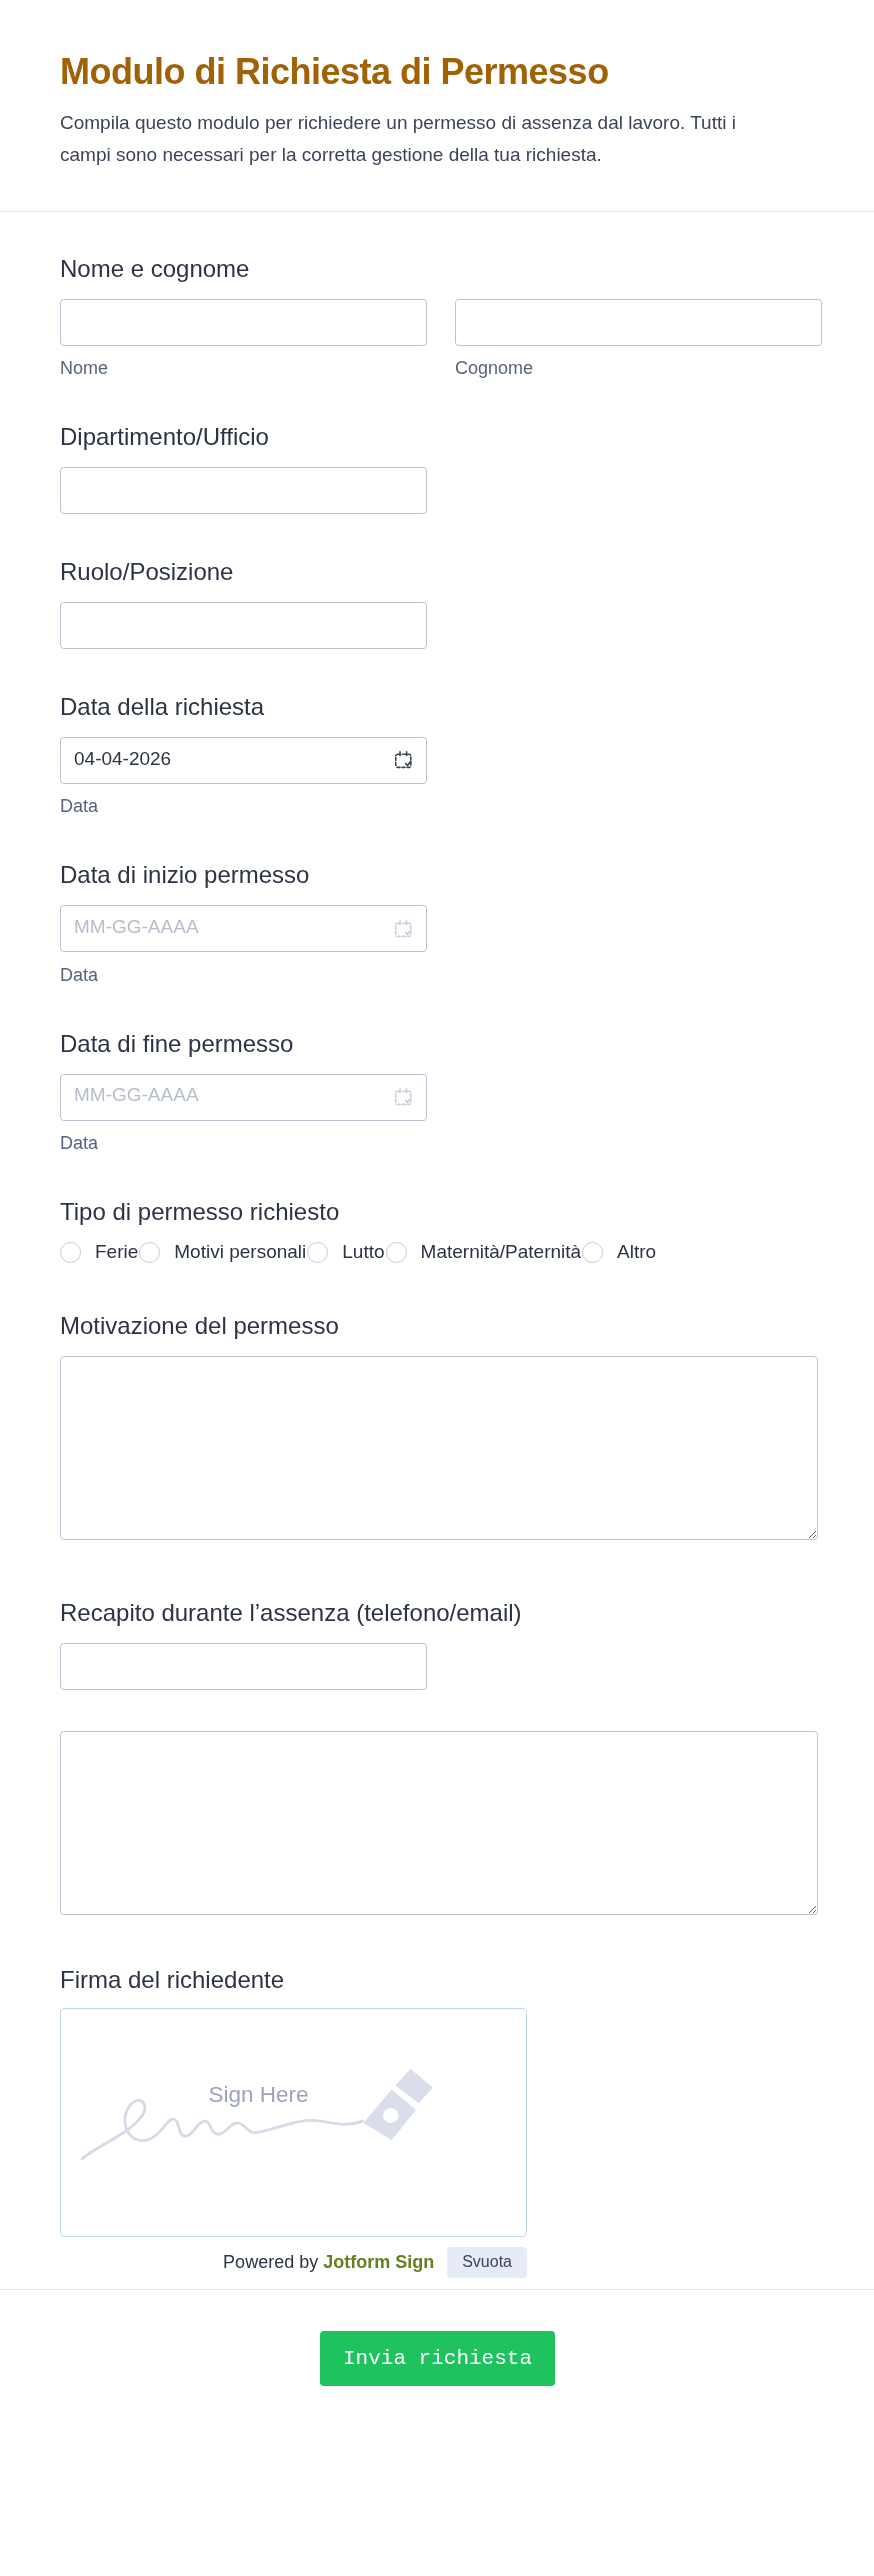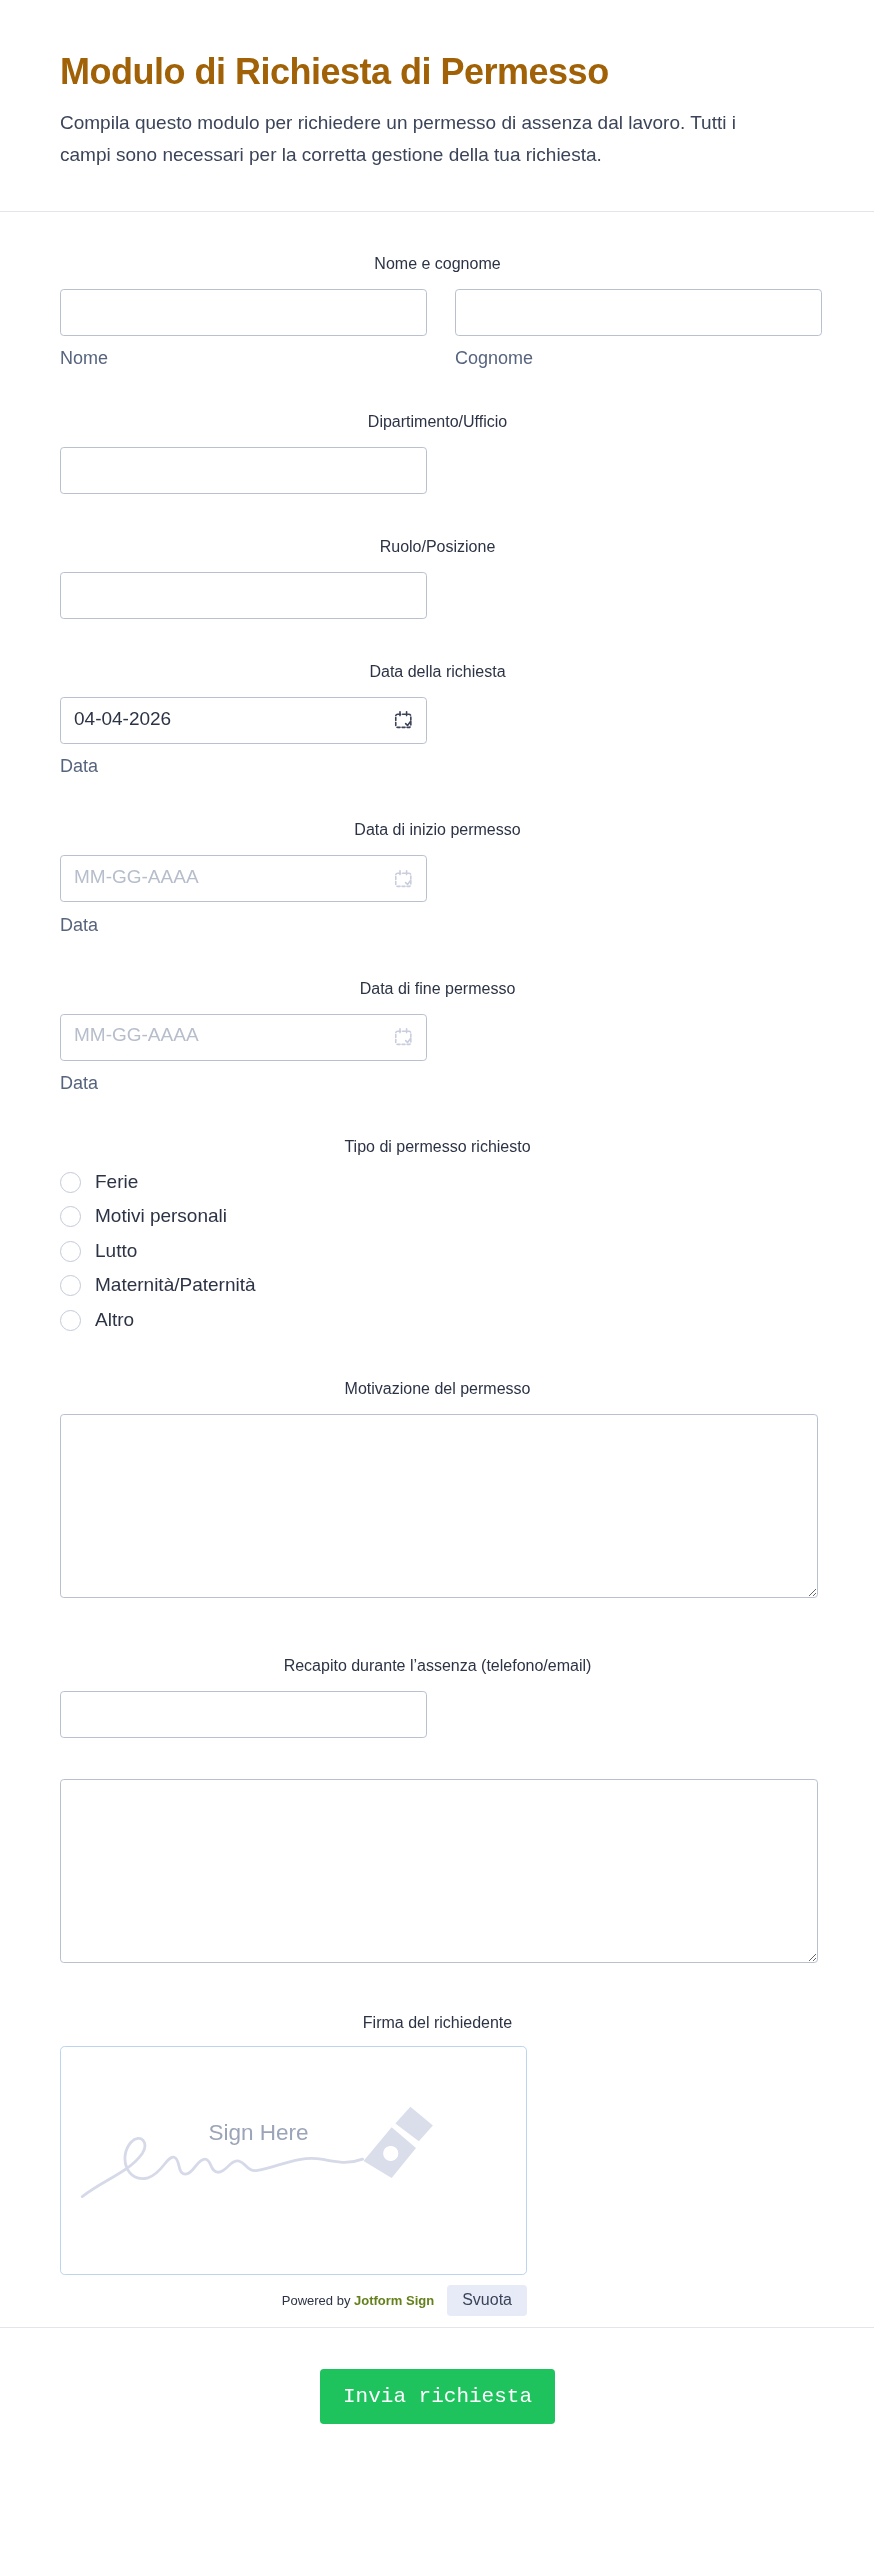--- a/index.html
+++ b/index.html
@@ -7,54 +7,54 @@
     width:875px;height:2576px;background:#ffffff;
     font-family:"Liberation Sans", sans-serif;color:#2c3345;
     overflow:hidden;position:relative;
   }
   .header{padding:51px 60px 0 60px;}
   .form-title{font-size:36px;font-weight:700;line-height:1.15;margin:0;color:#a16207;letter-spacing:-0.5px;}
   .form-subtitle{margin:15px 0 0 0;font-size:19px;line-height:1.65;color:#3b4459;max-width:722px;font-weight:400;}
   .divider{border:none;border-top:0.9px solid #e3e5ee;margin:41px 0 0 0;width:100%;}
   .form-body{padding:42px 60px 0 60px;}
   .question{margin-bottom:43px;}
-  .q-label{font-size:16px;font-weight:500;color:#2c3345;margin:0 0 15px 0;line-height:1.25;text-align:center;}
+  .q-label{font-size:24px;font-weight:500;color:#2c3345;margin:0 0 15px 0;line-height:1.25;}
   .row{display:flex;gap:28px;}
   .col{display:flex;flex-direction:column;}
   .text-input{
     box-sizing:border-box;width:367px;height:47px;border:0.9px solid #b9c1cf;border-radius:3.8px;
     font-family:"Liberation Sans",sans-serif;font-size:19px;color:#2c3345;padding:0 43px 4px 13px;
     background:#fff;outline:none;
   }
   .text-input.plain{padding-right:13px;}
   .text-input::placeholder{color:#b6bdcb;opacity:1;}
   .sublabel{font-size:18px;color:#57647e;margin-top:12.2px;}
   .date-wrap{position:relative;width:367px;}
   .cal-icon{position:absolute;right:12.2px;top:12.2px;width:22.6px;height:22.6px;pointer-events:none;}
   .textarea{
     box-sizing:border-box;width:758px;height:184px;border:0.9px solid #b9c1cf;border-radius:3.8px;
     font-family:"Liberation Sans",sans-serif;font-size:19px;color:#2c3345;padding:9.4px 13px;
     resize:vertical;outline:none;background:#fff;
   }
-  .radio-group{display:flex;flex-direction:column;gap:10px;margin-top:13px;}
+  .radio-group{display:flex;flex-direction:row;gap:1px;margin-top:13px;}
   .radio-row{display:flex;align-items:center;cursor:pointer;}
   .radio-circle{
     box-sizing:border-box;width:21px;height:21px;border-radius:50%;
     border:0.9px solid #c3cad8;background:#fff;margin-right:14px;flex:0 0 auto;
   }
   .radio-text{font-size:19px;color:#2c3345;line-height:24.5px;}
   .sig-box{
     box-sizing:border-box;width:467px;height:229px;border:0.9px solid #bcd4ee;border-radius:4.7px;
     background:#fff;display:flex;align-items:center;
   }
   .sig-footer{
     width:467px;display:flex;justify-content:flex-end;align-items:center;
     margin-top:9.4px;gap:13px;
   }
-  .powered{font-size:13px;color:#2c3345;text-align:right;}
+  .powered{font-size:18px;color:#2c3345;text-align:right;}
   .powered b{color:#64801c;}
   .clear-btn{
     border:none;background:#e7eaf7;color:#3b4459;font-family:"Liberation Sans",sans-serif;
     font-size:16px;padding:6.6px 15px;border-radius:3.8px;cursor:pointer;
   }
   .footer{border-top:0.9px solid #e3e5ee;margin-top:11.3px;padding-top:41px;display:flex;justify-content:center;}
   .submit-btn{
     border:none;background:#1ec35d;color:#ffffff;font-family:Liberation Mono, monospace;
     font-size:21px;font-weight:500;width:235px;height:55px;border-radius:3.8px;cursor:pointer;
   }

